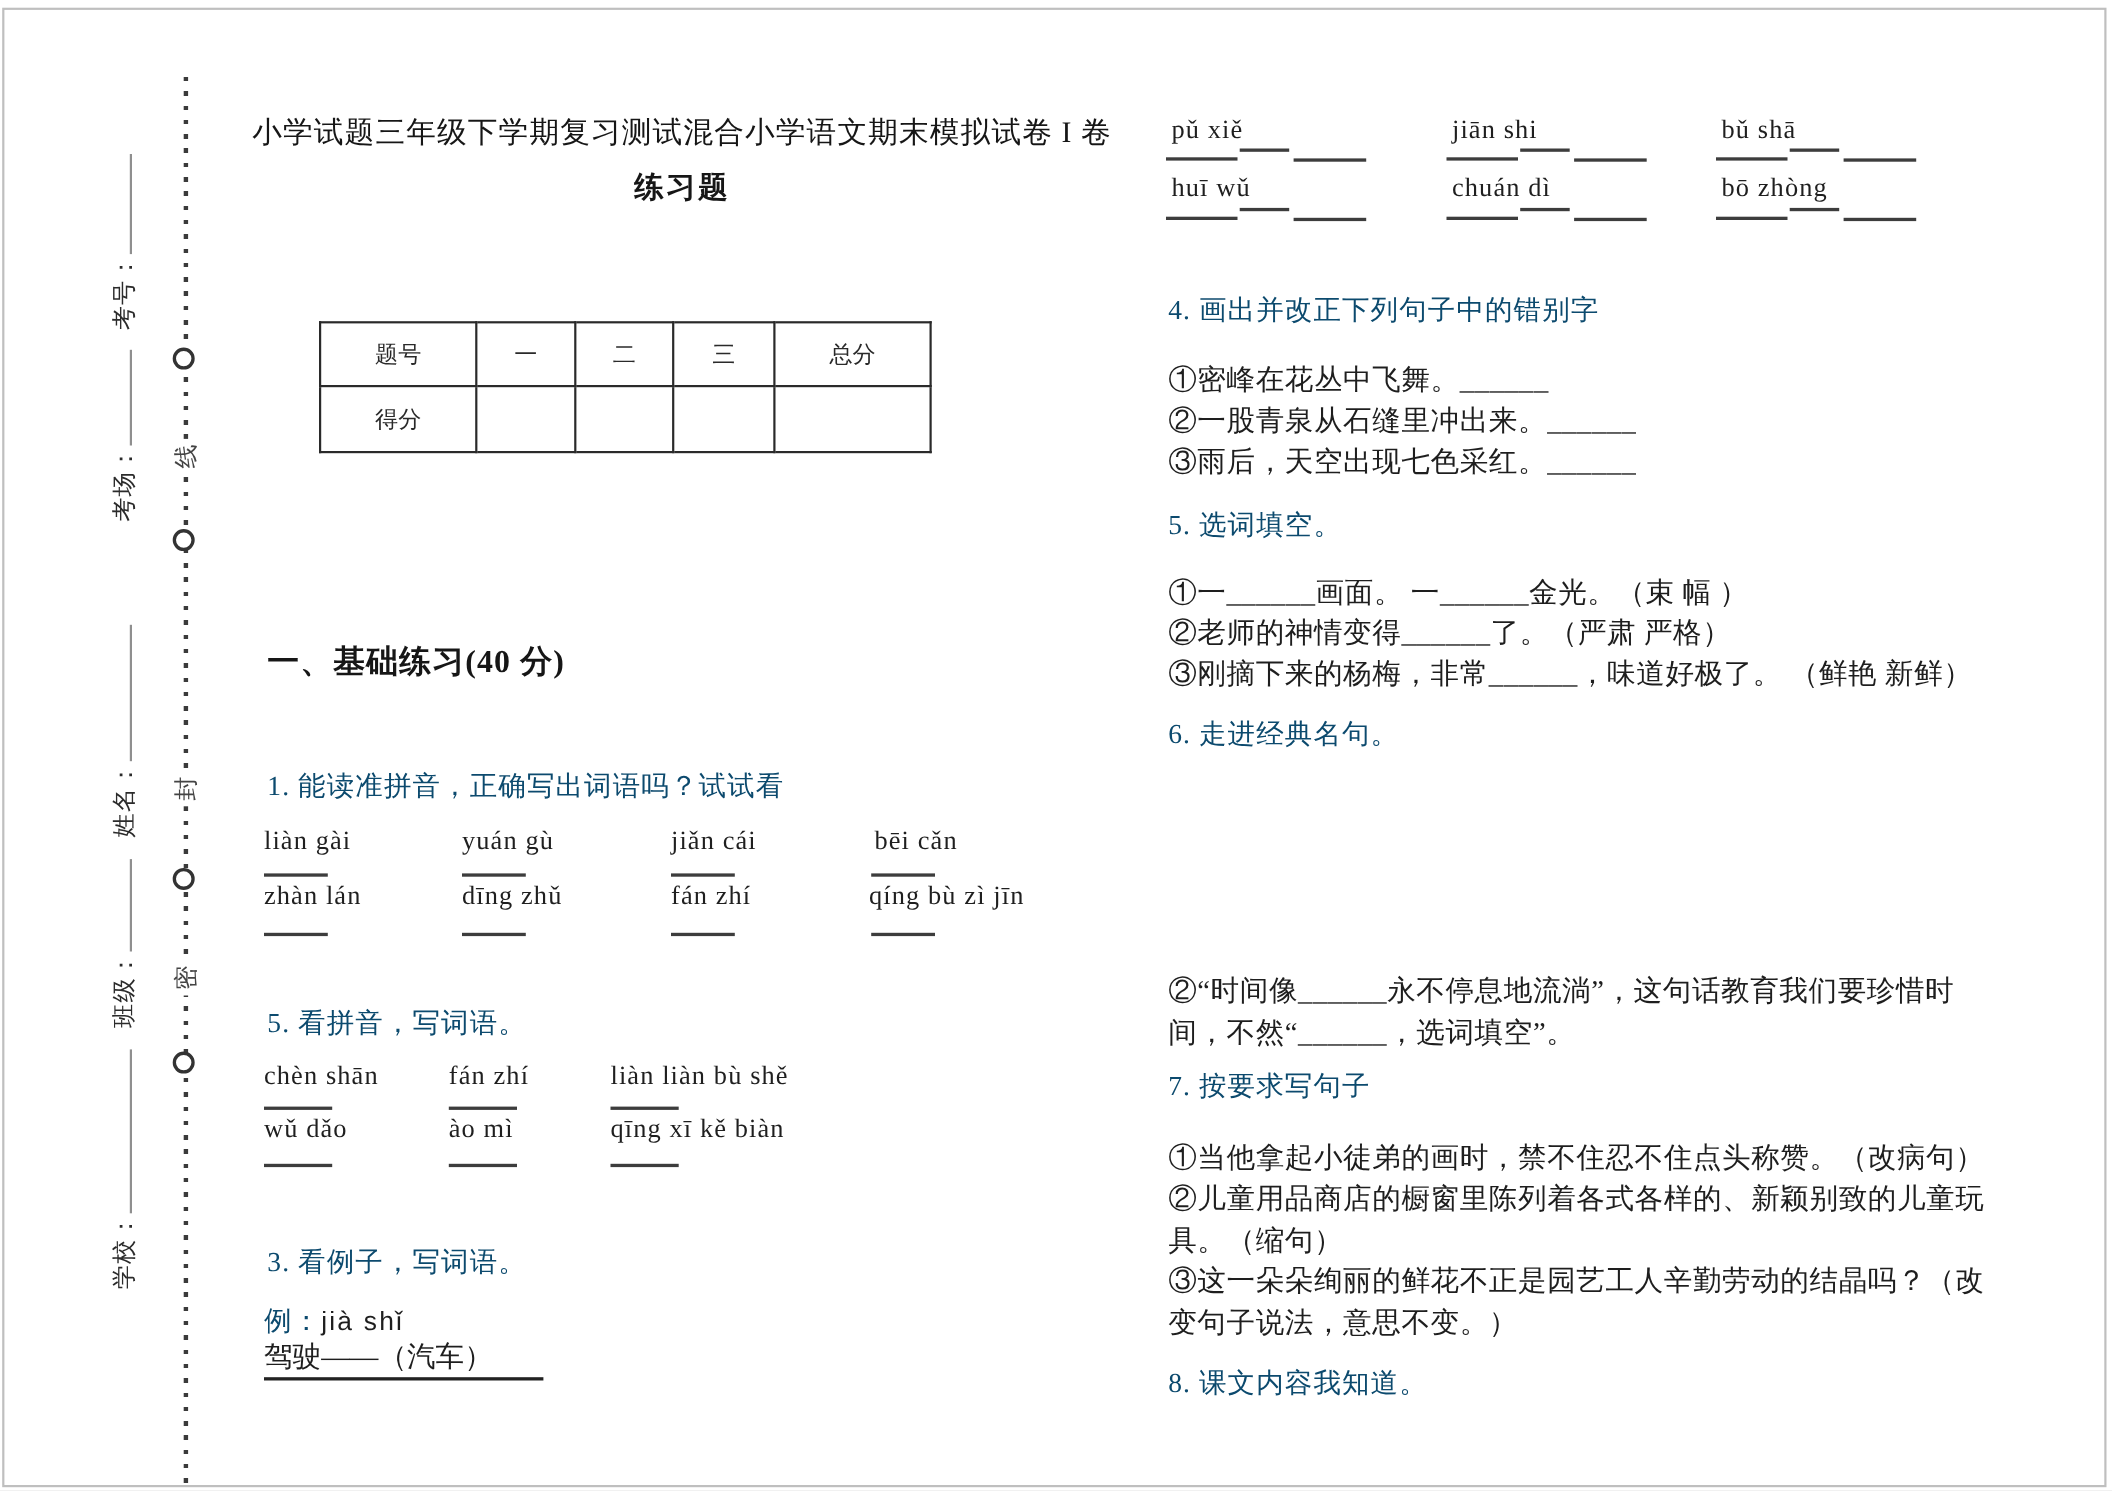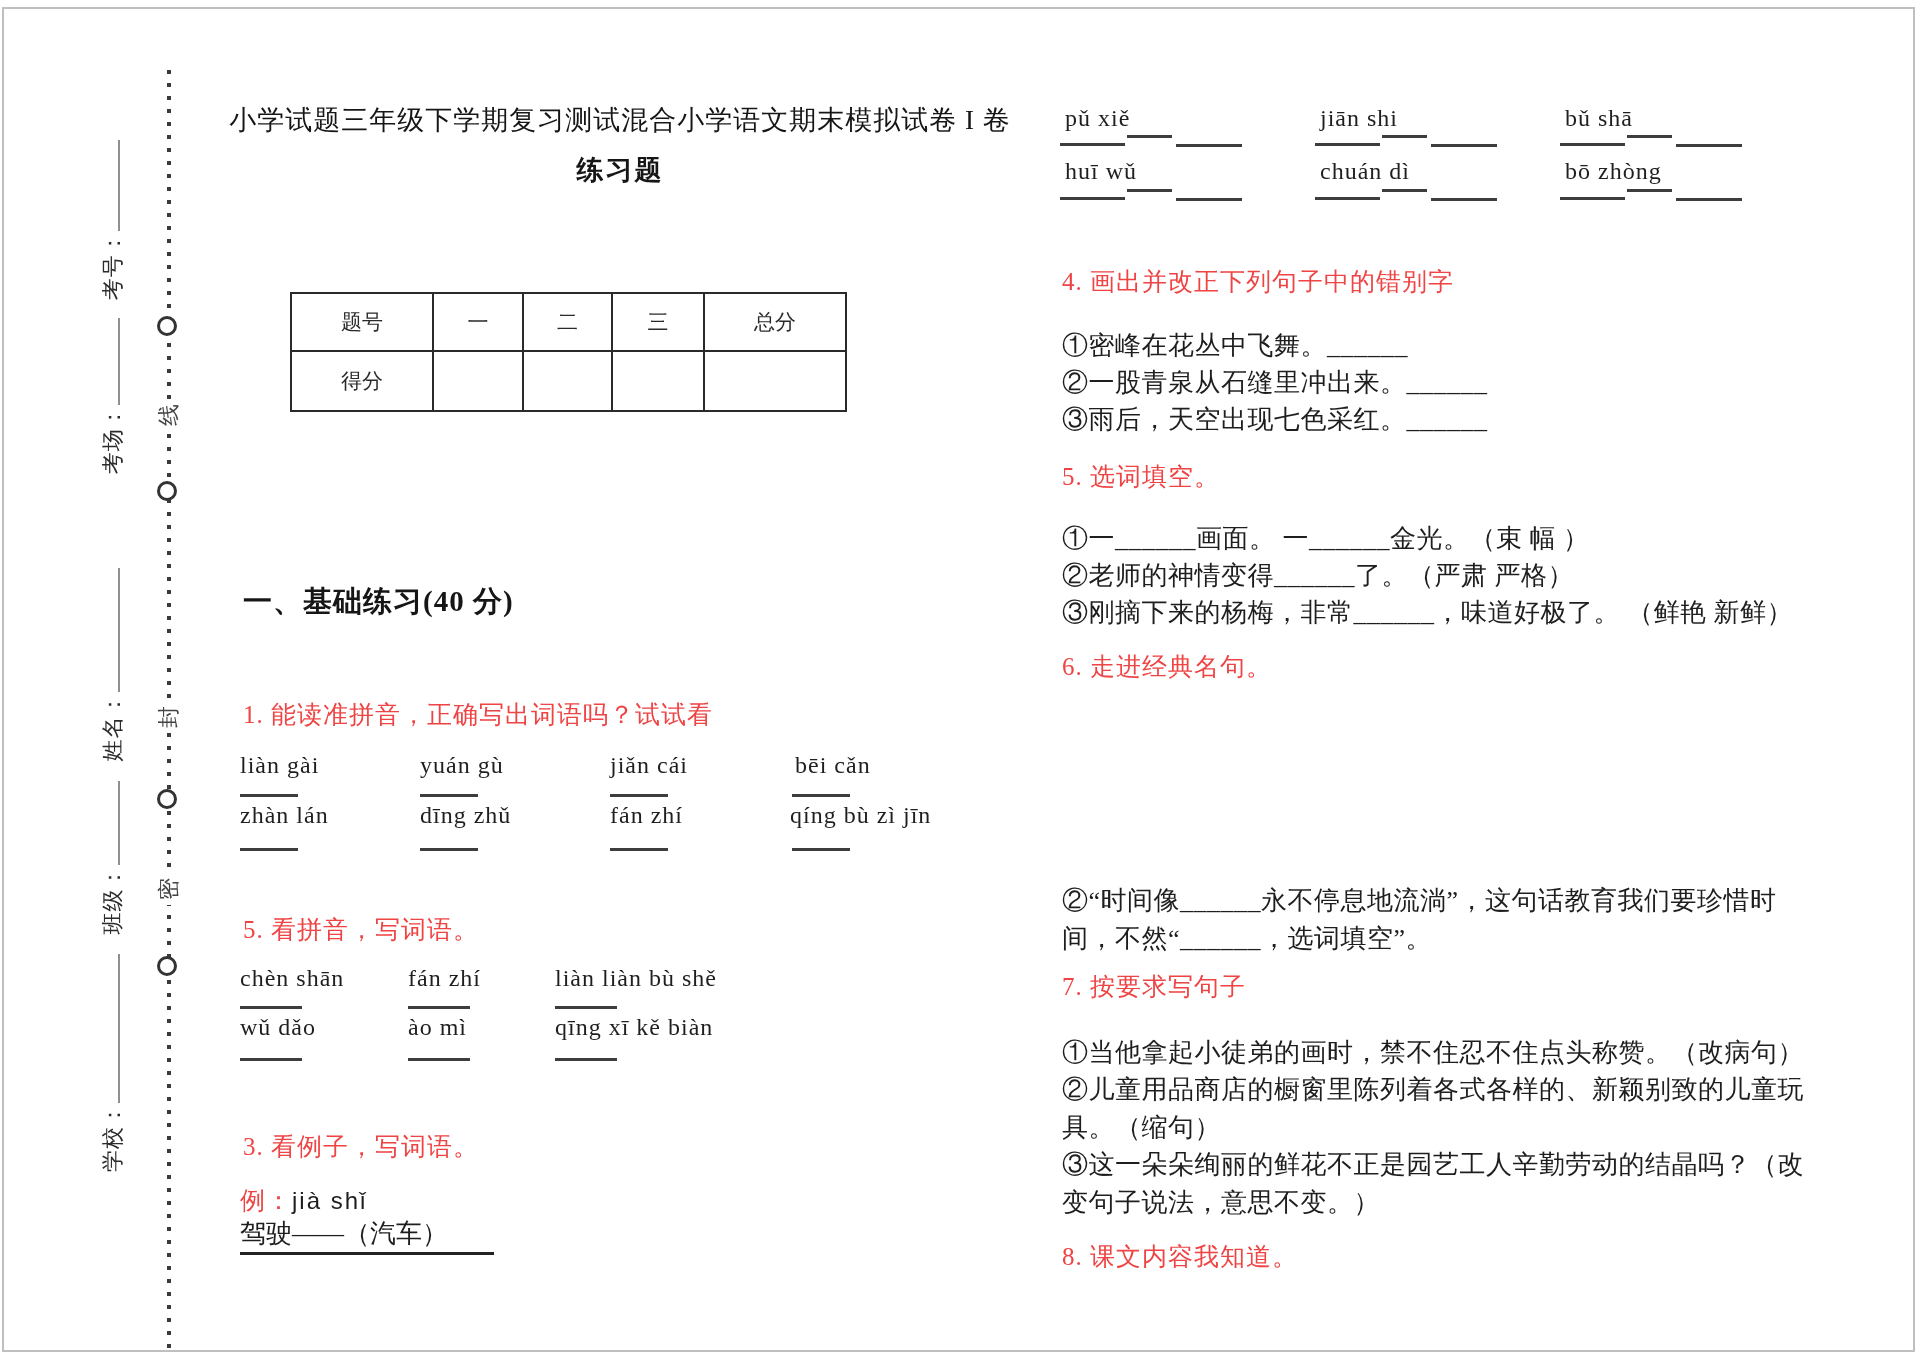--- a/index.html
+++ b/index.html
@@ -44,21 +44,21 @@
   
   .score{position:absolute;left:290px;top:292px;border-collapse:collapse;}
   .score td{border:2.5px solid #2a2a2a;text-align:center;font-size:21px;color:#2a2a2a;padding:0;}
   .score tr:nth-child(1) td{height:56px;}
   .score tr:nth-child(2) td{height:58px;}
   .c0{width:140px;} .c1{width:88px;} .c2{width:87px;} .c3{width:90px;} .c4{width:140px;}
 
   
   .abs{position:absolute;}
   .sec-head{font-size:29px;font-weight:bold;color:#161616;letter-spacing:1px;}
-  .qtitle{font-size:25px;color:#ef4444;letter-spacing:1px;}
+  .qtitle{font-size:25px;color:#0c4a6e;letter-spacing:1px;}
   .py{font-size:24px;color:#1f1f1f;letter-spacing:1px;white-space:nowrap;}
   .para{font-size:26px;color:#1e1e1e;line-height:38px;letter-spacing:0.5px;}
   .blankline{position:absolute;height:0;border-top:3px solid #3d3d3d;}
   .mono{font-family:Liberation Sans, sans-serif;font-size:24px;letter-spacing:2px;}
   .ex-answer{font-size:26px;border-bottom:3px solid #222;padding:0 46px 4px 0;}
 
   
   .stag{position:absolute;width:185px;height:18px;}
   .stag span{position:absolute;height:0;border-top:3px solid #3d3d3d;}
   .stag .sA{left:-5px;width:65px;top:11px;}

